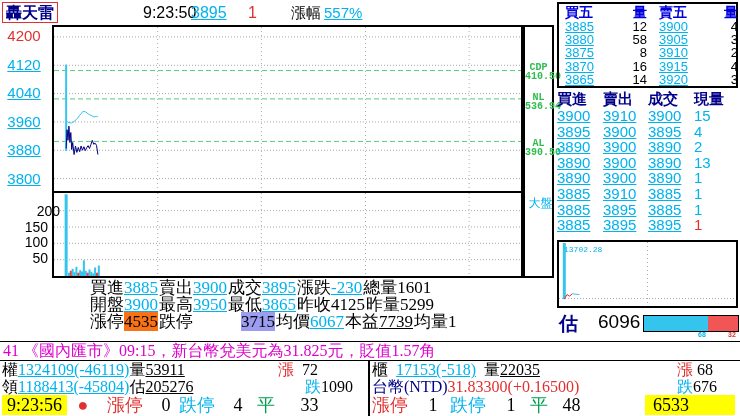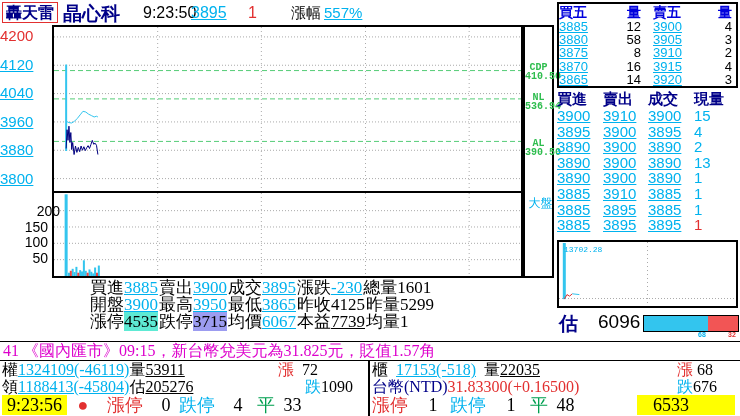--- a/index.html
+++ b/index.html
@@ -20,78 +20,77 @@
   #app-box{left:2px;top:2px;border:1px solid #e23030;padding:0 3px;
            color:#000088;font-weight:bold;font-size:16px;line-height:19px;}
   #stock{left:63px;top:1px;font-size:19px;}
   #hdr-time{left:143px;top:4px;font-size:16px;}
   #hdr-price{left:191px;top:4px;font-size:16px;}
   #hdr-vol{left:248px;top:4px;font-size:16px;}
   #hdr-chg-l{left:291px;top:4px;font-size:15px;}
   #hdr-chg-v{left:324px;top:4px;font-size:15px;}
 
   
-  .ylab{width:48px;text-align:left;font-size:15px;}
+  .ylab{width:48px;text-align:center;font-size:15px;}
   .vlab{width:40px;text-align:right;font-size:14px;color:#000;}
 
   
   #chart-box{left:52px;top:25px;width:471px;height:253px;border:2px solid #000;box-sizing:border-box;}
   #pane-div{left:0;top:164px;width:467px;height:2px;background:#000;}
   
   #cdp-strip{left:523px;top:25px;width:31px;height:253px;border:2px solid #000;box-sizing:border-box;}
   .cdp-lab{width:27px;text-align:center;color:#2ebd4e;font-weight:bold;
            font-size:10px;line-height:9px;font-family:"Liberation Mono",monospace;}
   #market-tab{left:2px;top:168px;width:27px;text-align:center;color:#00b2ee;font-size:12px;}
 
   
   #order-book{left:557px;top:2px;width:181px;height:86px;border:2px solid #000;box-sizing:border-box;}
-  .ob-row{display:grid;grid-template-columns:46px 40px 50px 41px;font-size:13px;line-height:13.2px;padding-left:0;}
+  .ob-row{display:grid;grid-template-columns:46px 40px 50px 41px;font-size:13px;line-height:13.2px;padding-left:6px;}
   .ob-hdr{font-size:14px;line-height:16px;}
   .ob-q{text-align:right;padding-right:4px;}
   #trades{left:557px;top:89px;width:181px;height:146px;}
   .tr-hdr{display:grid;grid-template-columns:46px 45px 46px 44px;font-size:15px;line-height:19px;}
   .tr-row{display:grid;grid-template-columns:46px 45px 46px 44px;font-size:15px;line-height:15.6px;}
   .tr-q{text-align:left;padding-right:2px;}
   #mini-box{left:557px;top:240px;width:181px;height:68px;border:2px solid #000;box-sizing:border-box;}
   #mini-label{left:5px;top:3px;font-size:8px;color:#00b2ee;font-family:"Liberation Mono",monospace;}
   #est-label{left:559px;top:311px;font-size:19px;}
   #est-value{left:598px;top:311px;font-size:19px;}
   #gauge{left:643px;top:315px;width:94px;height:15px;border:1px solid #000;display:flex;}
   #gauge-up{background:#33c5ee;height:100%;}
   #gauge-dn{background:#f25555;height:100%;flex:1;}
   #gauge-lab-up{left:698px;top:331px;font-size:7px;color:#00b2ee;font-weight:bold;}
   #gauge-lab-dn{left:728px;top:331px;font-size:7px;color:#e23030;font-weight:bold;}
 
   
   .qs-row{left:90px;font-size:17px;line-height:17px;font-family:"Liberation Serif",serif;white-space:nowrap;}
   .qs-row .v{margin-right:1px;}
-  .bg-up{background:#5eead4;color:#000;text-decoration:none;text-align:center;}
-  .bg-dn{background:#9c9cf0;color:#000;text-decoration:none;}
+  .bg-up{background:#f97316;color:#000;text-decoration:none;text-align:center;}
+  .bg-dn{background:#9c9cf0;color:#000;text-decoration:none;margin-left:48px;}
 
   
   #sep-top{left:0;top:341px;width:740px;height:1px;background:#000;}
   #ticker{left:0;top:342px;width:740px;height:18px;font-size:16px;line-height:18px;
           font-family:"Liberation Serif",serif;white-space:nowrap;}
   #sep-mid{left:0;top:360px;width:740px;height:1px;background:#000;}
   #vdiv{left:368px;top:360px;width:2px;height:56px;background:#000;}
   .mrow{font-size:16px;line-height:17px;font-family:"Liberation Serif",serif;white-space:nowrap;}
   .half-l{left:2px;width:364px;}
   .half-r{left:372px;width:366px;}
   .chg{position:absolute;}
   #brow{top:395px;height:21px;font-size:18px;line-height:20px;}
   .ybox{background:#ffff00;padding:0 5px;}
-  #count-box{position:absolute;right:3px;top:0;width:82px;background:#ffff00;padding-left:16px;}
+  #count-box{position:absolute;right:3px;top:0;width:82px;background:#ffff00;padding-left:8px;}
   .dot{color:#e23030;}
 </style>
 </head>
 <body>
 
 <div class="abs" id="hdr">
   <span class="abs" id="app-box">轟天雷</span>
-  <span class="abs navy" id="stock">晶心科</span>
   <span class="abs" id="hdr-time">9:23:50</span>
   <span class="abs cy" id="hdr-price">3895</span>
   <span class="abs red" id="hdr-vol">1</span>
   <span class="abs" id="hdr-chg-l">漲幅</span>
   <span class="abs cy" id="hdr-chg-v">557%</span>
 </div>
 
 <span class="abs ylab red" style="left:0;top:27px">4200</span>
 <span class="abs ylab cy" style="left:0;top:56px">4120</span>
 <span class="abs ylab cy" style="left:0;top:84px">4040</span>
@@ -322,23 +321,23 @@
 </div>
 
 <div class="abs mrow half-l" id="brow">
   <span class="ybox">9:23:56</span>
   <span class="dot" style="margin-left:6px">●</span>
   <span class="red" style="margin-left:14px">漲停</span>
   <span style="margin-left:14px">0</span>
   <span class="cyp" style="margin-left:4px">跌停</span>
   <span style="margin-left:14px">4</span>
   <span class="grn" style="margin-left:10px">平</span>
-  <span style="margin-left:4px">33</span>
+  <span style="margin-left:21px">33</span>
 </div>
 <div class="abs mrow half-r" style="top:395px;height:21px;font-size:18px;line-height:20px">
   <span class="red">漲停</span>
   <span style="margin-left:16px">1</span>
   <span class="cyp" style="margin-left:8px">跌停</span>
   <span style="margin-left:16px">1</span>
   <span class="grn" style="margin-left:10px">平</span>
-  <span style="margin-left:4px">48</span>
+  <span style="margin-left:10px">48</span>
   <span id="count-box">6533</span>
 </div>
 
 </body></html>

